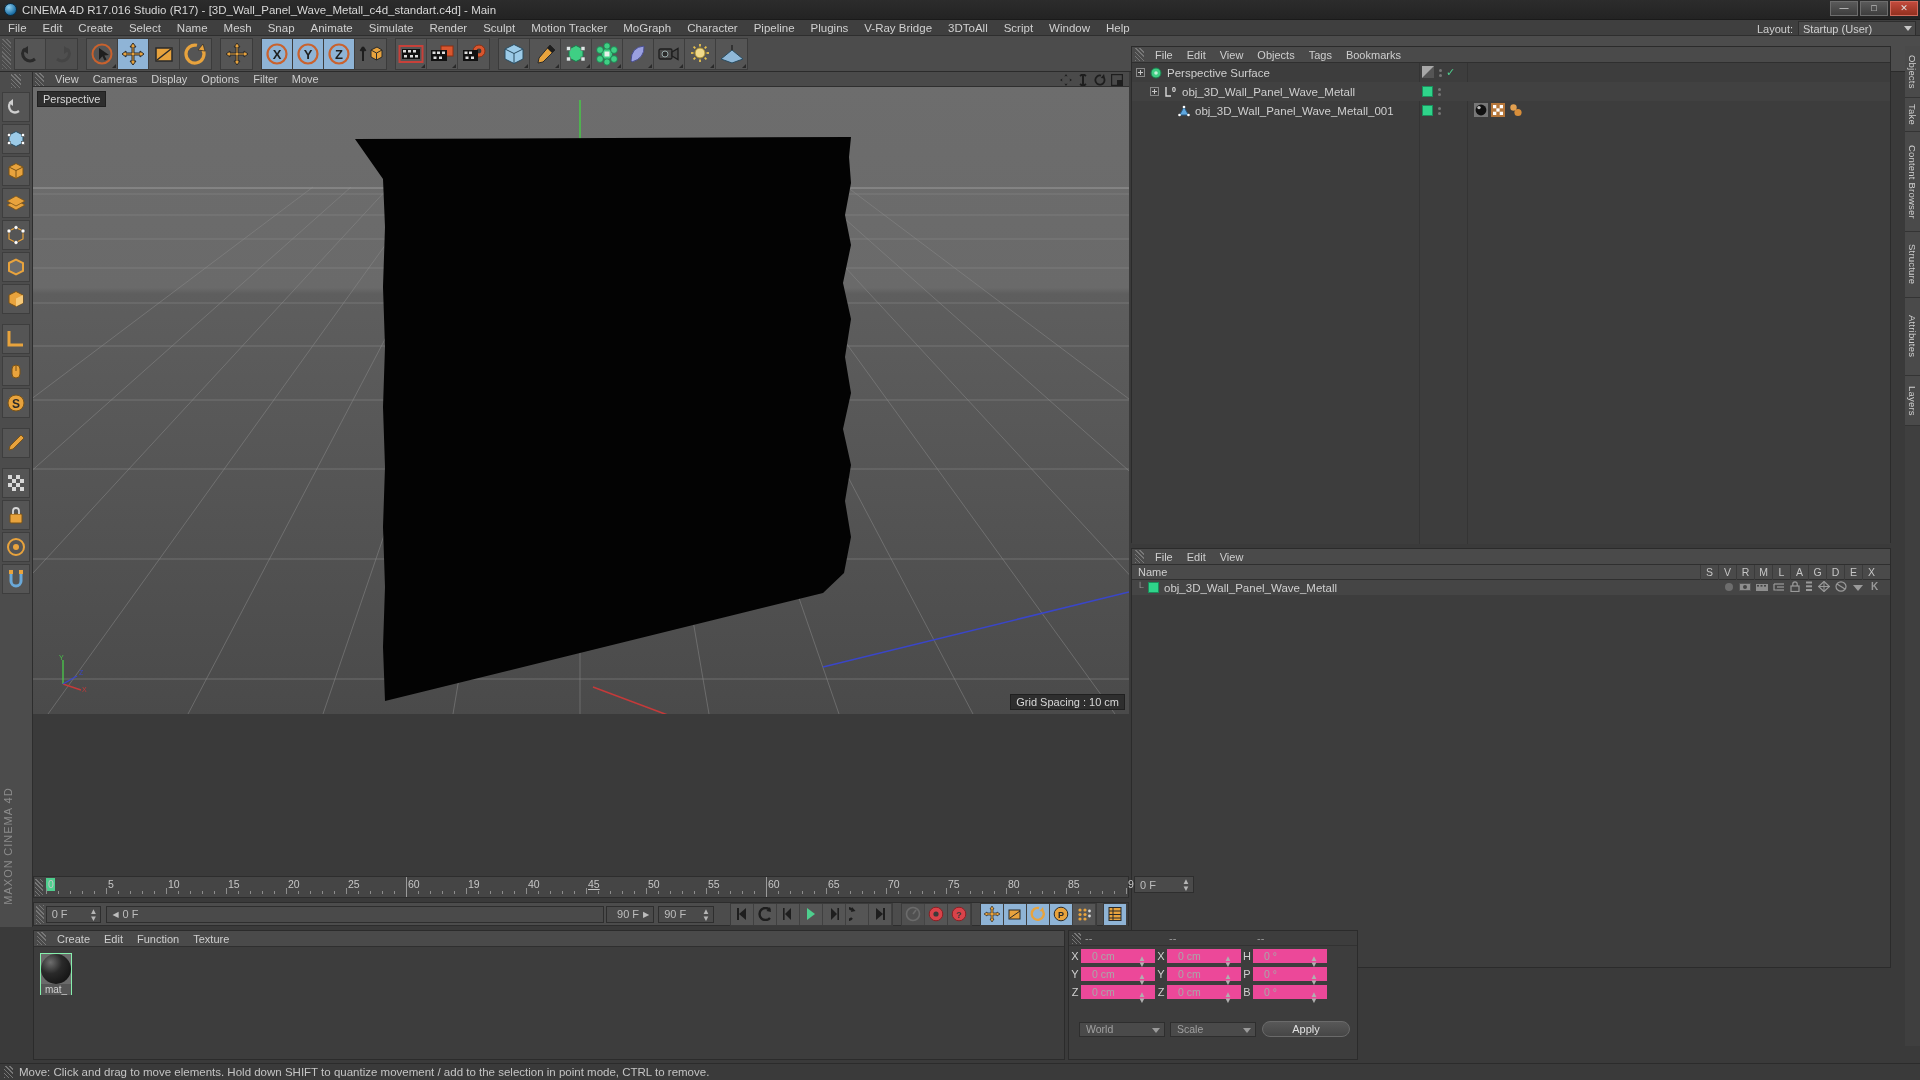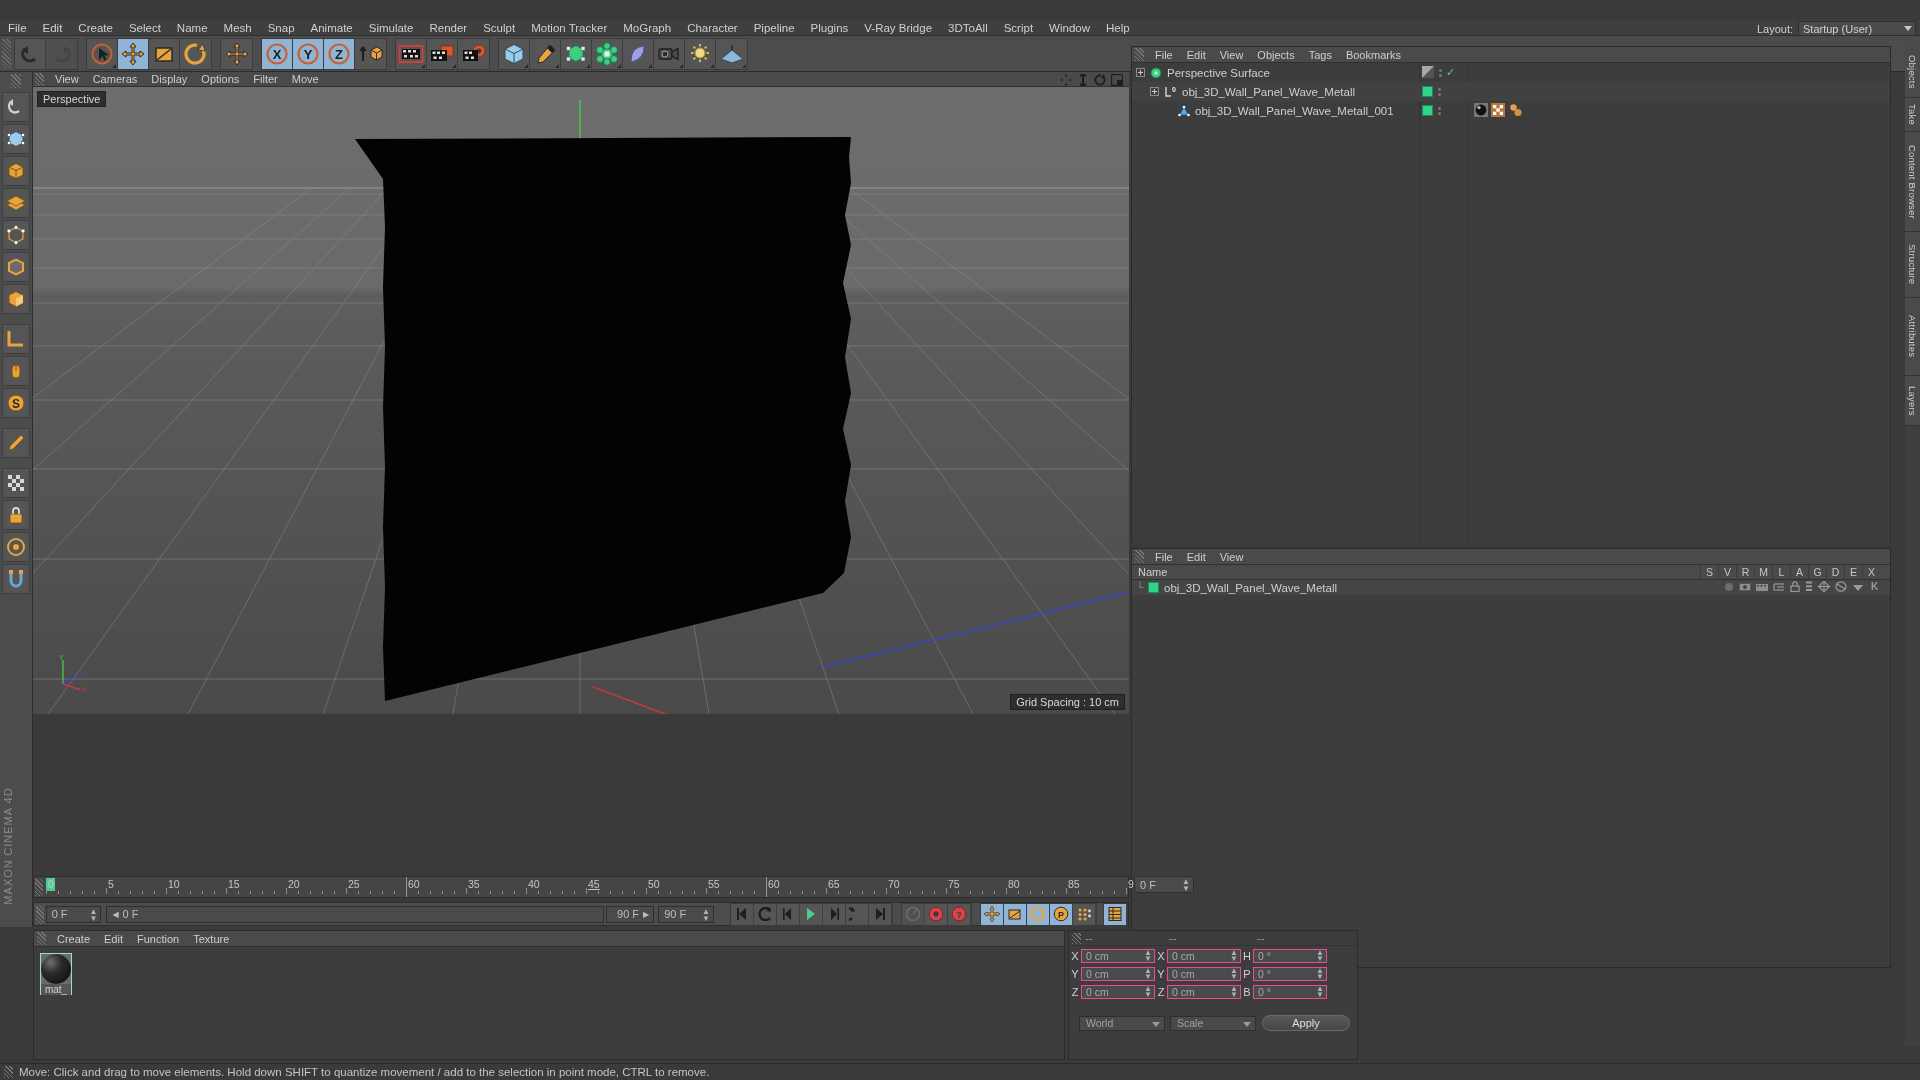--- a/index.html
+++ b/index.html
@@ -172,21 +172,21 @@
 
   
   .coords { position:absolute; left:1068px; top:930px; width:290px; height:130px;
             background:#3d3d3d; border:1px solid #2b2b2b; }
   .co-head { height:15px; display:flex; align-items:center; font-size:11px; color:#9a9a9a;
              border-bottom:1px solid #323232; }
   .co-head .cg{width:9px;height:11px;margin:0 4px 0 3px;
     background-image: repeating-linear-gradient(45deg,#777 0 1px,transparent 1px 3px);}
   .co-row { display:flex; align-items:center; height:16px; margin-top:2px; }
   .co-lbl { width:12px; text-align:center; font-size:11px; color:#d0d0d0; }
-  .co-in { height:14px; background:#4a4a4a; border:1px solid #ec4899; font-size:10.5px;
+  .co-in { height:14px; background:#4a4a4a; border:7px solid #ec4899; font-size:10.5px;
            color:#a8a8a8; display:flex; align-items:center; padding-left:4px; position:relative; }
   .co-in .sp{position:absolute;right:2px;top:0;font-size:8px;line-height:6px;color:#b0b0b0;}
   .co-sel { height:15px; background:#4a4a4a; border:1px solid #2e2e2e; font-size:10.5px;
             color:#a0a0a0; display:flex; align-items:center; padding-left:6px; position:relative; }
   .co-sel .ar{position:absolute;right:4px;top:5px;border-left:4px solid transparent;
               border-right:4px solid transparent;border-top:5px solid #9a9a9a;}
   .apply-btn { height:16px; border-radius:8px; background:linear-gradient(#585858,#464646);
                border:1px solid #6a6a6a; font-size:11px; color:#e0e0e0;
                display:flex; align-items:center; justify-content:center; }
 
@@ -205,20 +205,29 @@
   .lt-grip{width:10px;height:14px;margin:2px 0;
     background-image: repeating-linear-gradient(45deg,#777 0 1px,transparent 1px 3px);}
   .maxon-brand { position:absolute; left:2px; bottom:22px; writing-mode:vertical-rl;
                  transform: rotate(180deg); font-size:11px; color:#8c8c8c; letter-spacing:1px; }
 </style>
 </head>
 <body>
 
 <div class="app">
 
+  <div class="titlebar">
+    <div class="tlogo"></div>
+    <div class="ttext">CINEMA 4D R17.016 Studio (R17) - [3D_Wall_Panel_Wave_Metall_c4d_standart.c4d] - Main</div>
+    <div class="winbtns">
+      <div class="winbtn">—</div>
+      <div class="winbtn">□</div>
+      <div class="winbtn close">✕</div>
+    </div>
+  </div>
 
   <div class="menubar" id="menubar-root">
     <div class="layoutbox">
       <div class="lbl">Layout:</div>
       <div class="layout-select">
         <span>Startup (User)</span>
         <span class="arrw"></span>
       </div>
     </div>
   <div class="mi">File</div>
@@ -872,21 +881,21 @@
         <div class="tl-num" style="left: 122px;">10</div>
         <div class="tl-tick" style="left: 120px; height: 6px;"></div>
         <div class="tl-num" style="left: 182px;">15</div>
         <div class="tl-tick" style="left: 180px; height: 6px;"></div>
         <div class="tl-num" style="left: 242px;">20</div>
         <div class="tl-tick" style="left: 240px; height: 6px;"></div>
         <div class="tl-num" style="left: 302px;">25</div>
         <div class="tl-tick" style="left: 300px; height: 6px;"></div>
         <div class="tl-num" style="left: 362px;">60</div>
         <div class="tl-tick" style="left: 360px; height: 6px;"></div>
-        <div class="tl-num" style="left: 422px;">35</div>
+        <div class="tl-num" style="left: 422px;">19</div>
         <div class="tl-tick" style="left: 420px; height: 6px;"></div>
         <div class="tl-num" style="left: 482px;">40</div>
         <div class="tl-tick" style="left: 480px; height: 6px;"></div>
         <div class="tl-num" style="left: 542px; text-decoration: underline;">45</div>
         <div class="tl-tick" style="left: 540px; height: 6px;"></div>
         <div class="tl-num" style="left: 602px;">50</div>
         <div class="tl-tick" style="left: 600px; height: 6px;"></div>
         <div class="tl-num" style="left: 662px;">55</div>
         <div class="tl-tick" style="left: 660px; height: 6px;"></div>
         <div class="tl-num" style="left: 722px;">60</div>
@@ -1196,21 +1205,21 @@
         <span>0 cm</span>
         <span class="sp">▲<br>▼</span>
       </div>
       <span class="co-lbl">B</span>
       <div class="co-in" style="width:74px">
         <span>0 °</span>
         <span class="sp">▲<br>▼</span>
       </div>
     </div>
 
-    <div class="co-row" style="margin-top:15px">
+    <div class="co-row" style="margin-top:21px">
       <div class="co-sel" style="width:86px;margin-left:10px">
         <span>World</span>
         <span class="ar"></span>
       </div>
       <div class="co-sel" style="width:86px;margin-left:5px">
         <span>Scale</span>
         <span class="ar"></span>
       </div>
       <div class="apply-btn" style="width:88px;margin-left:6px">
         <span>Apply</span>

